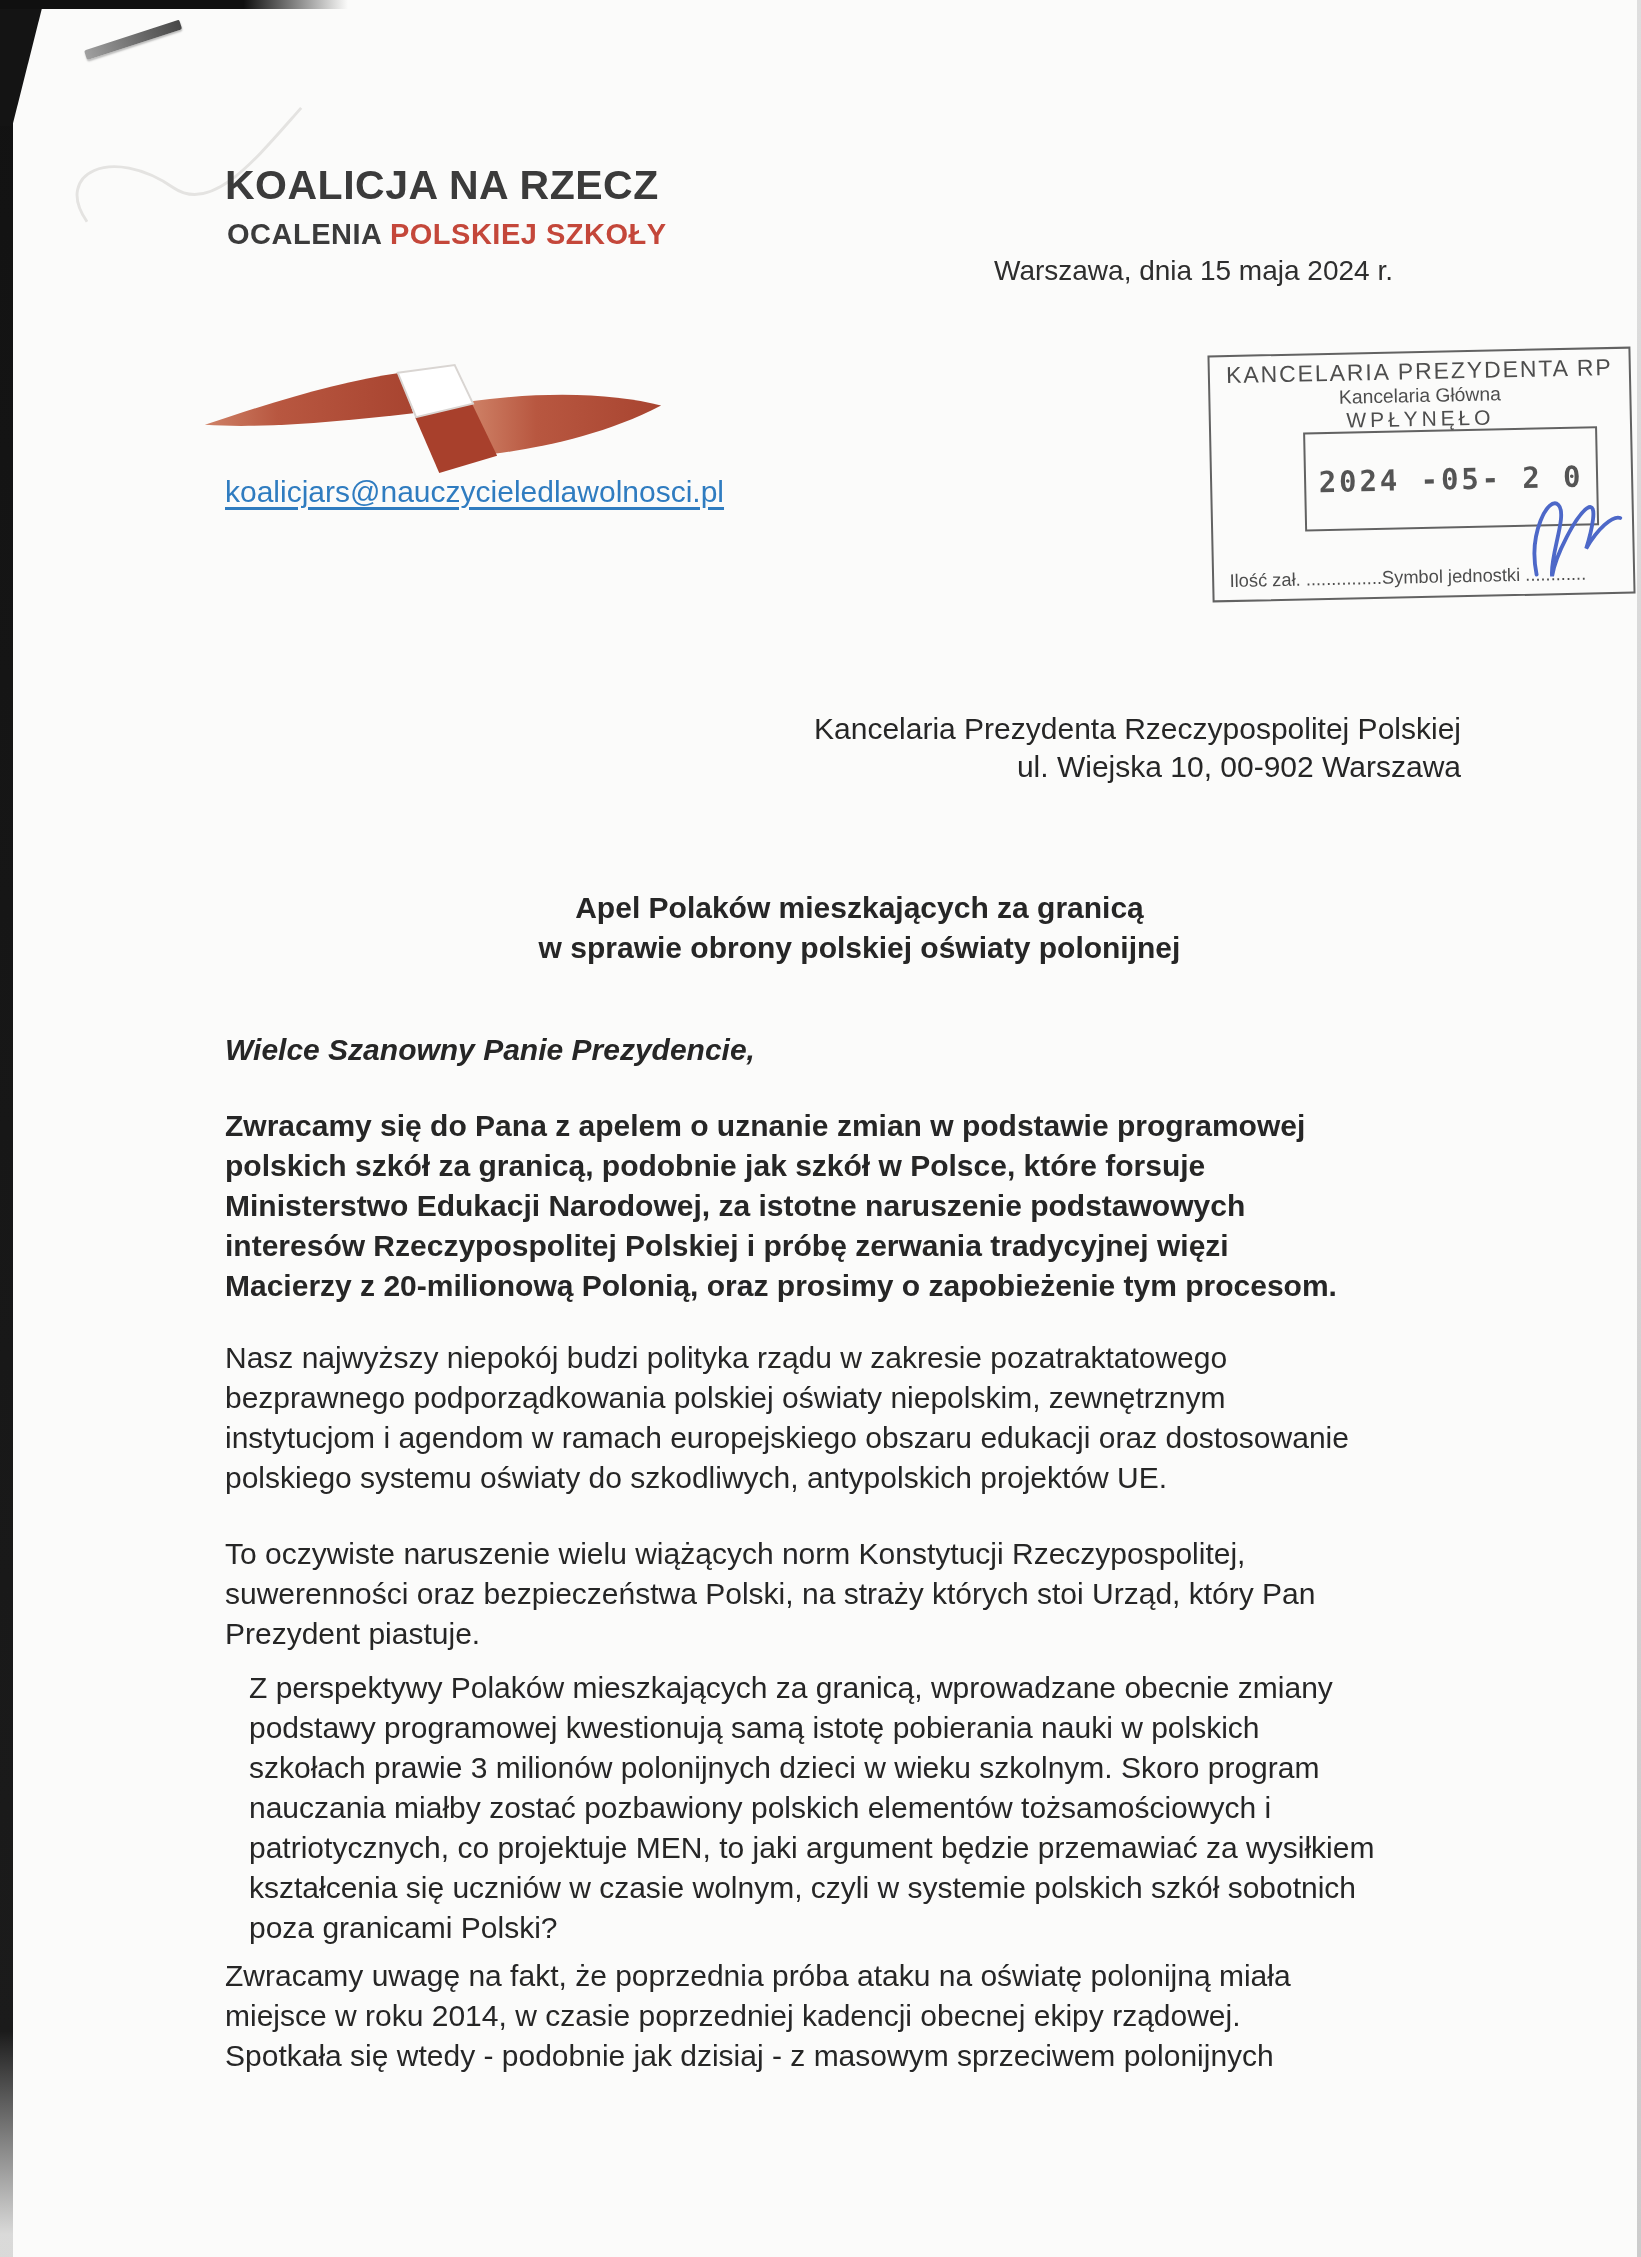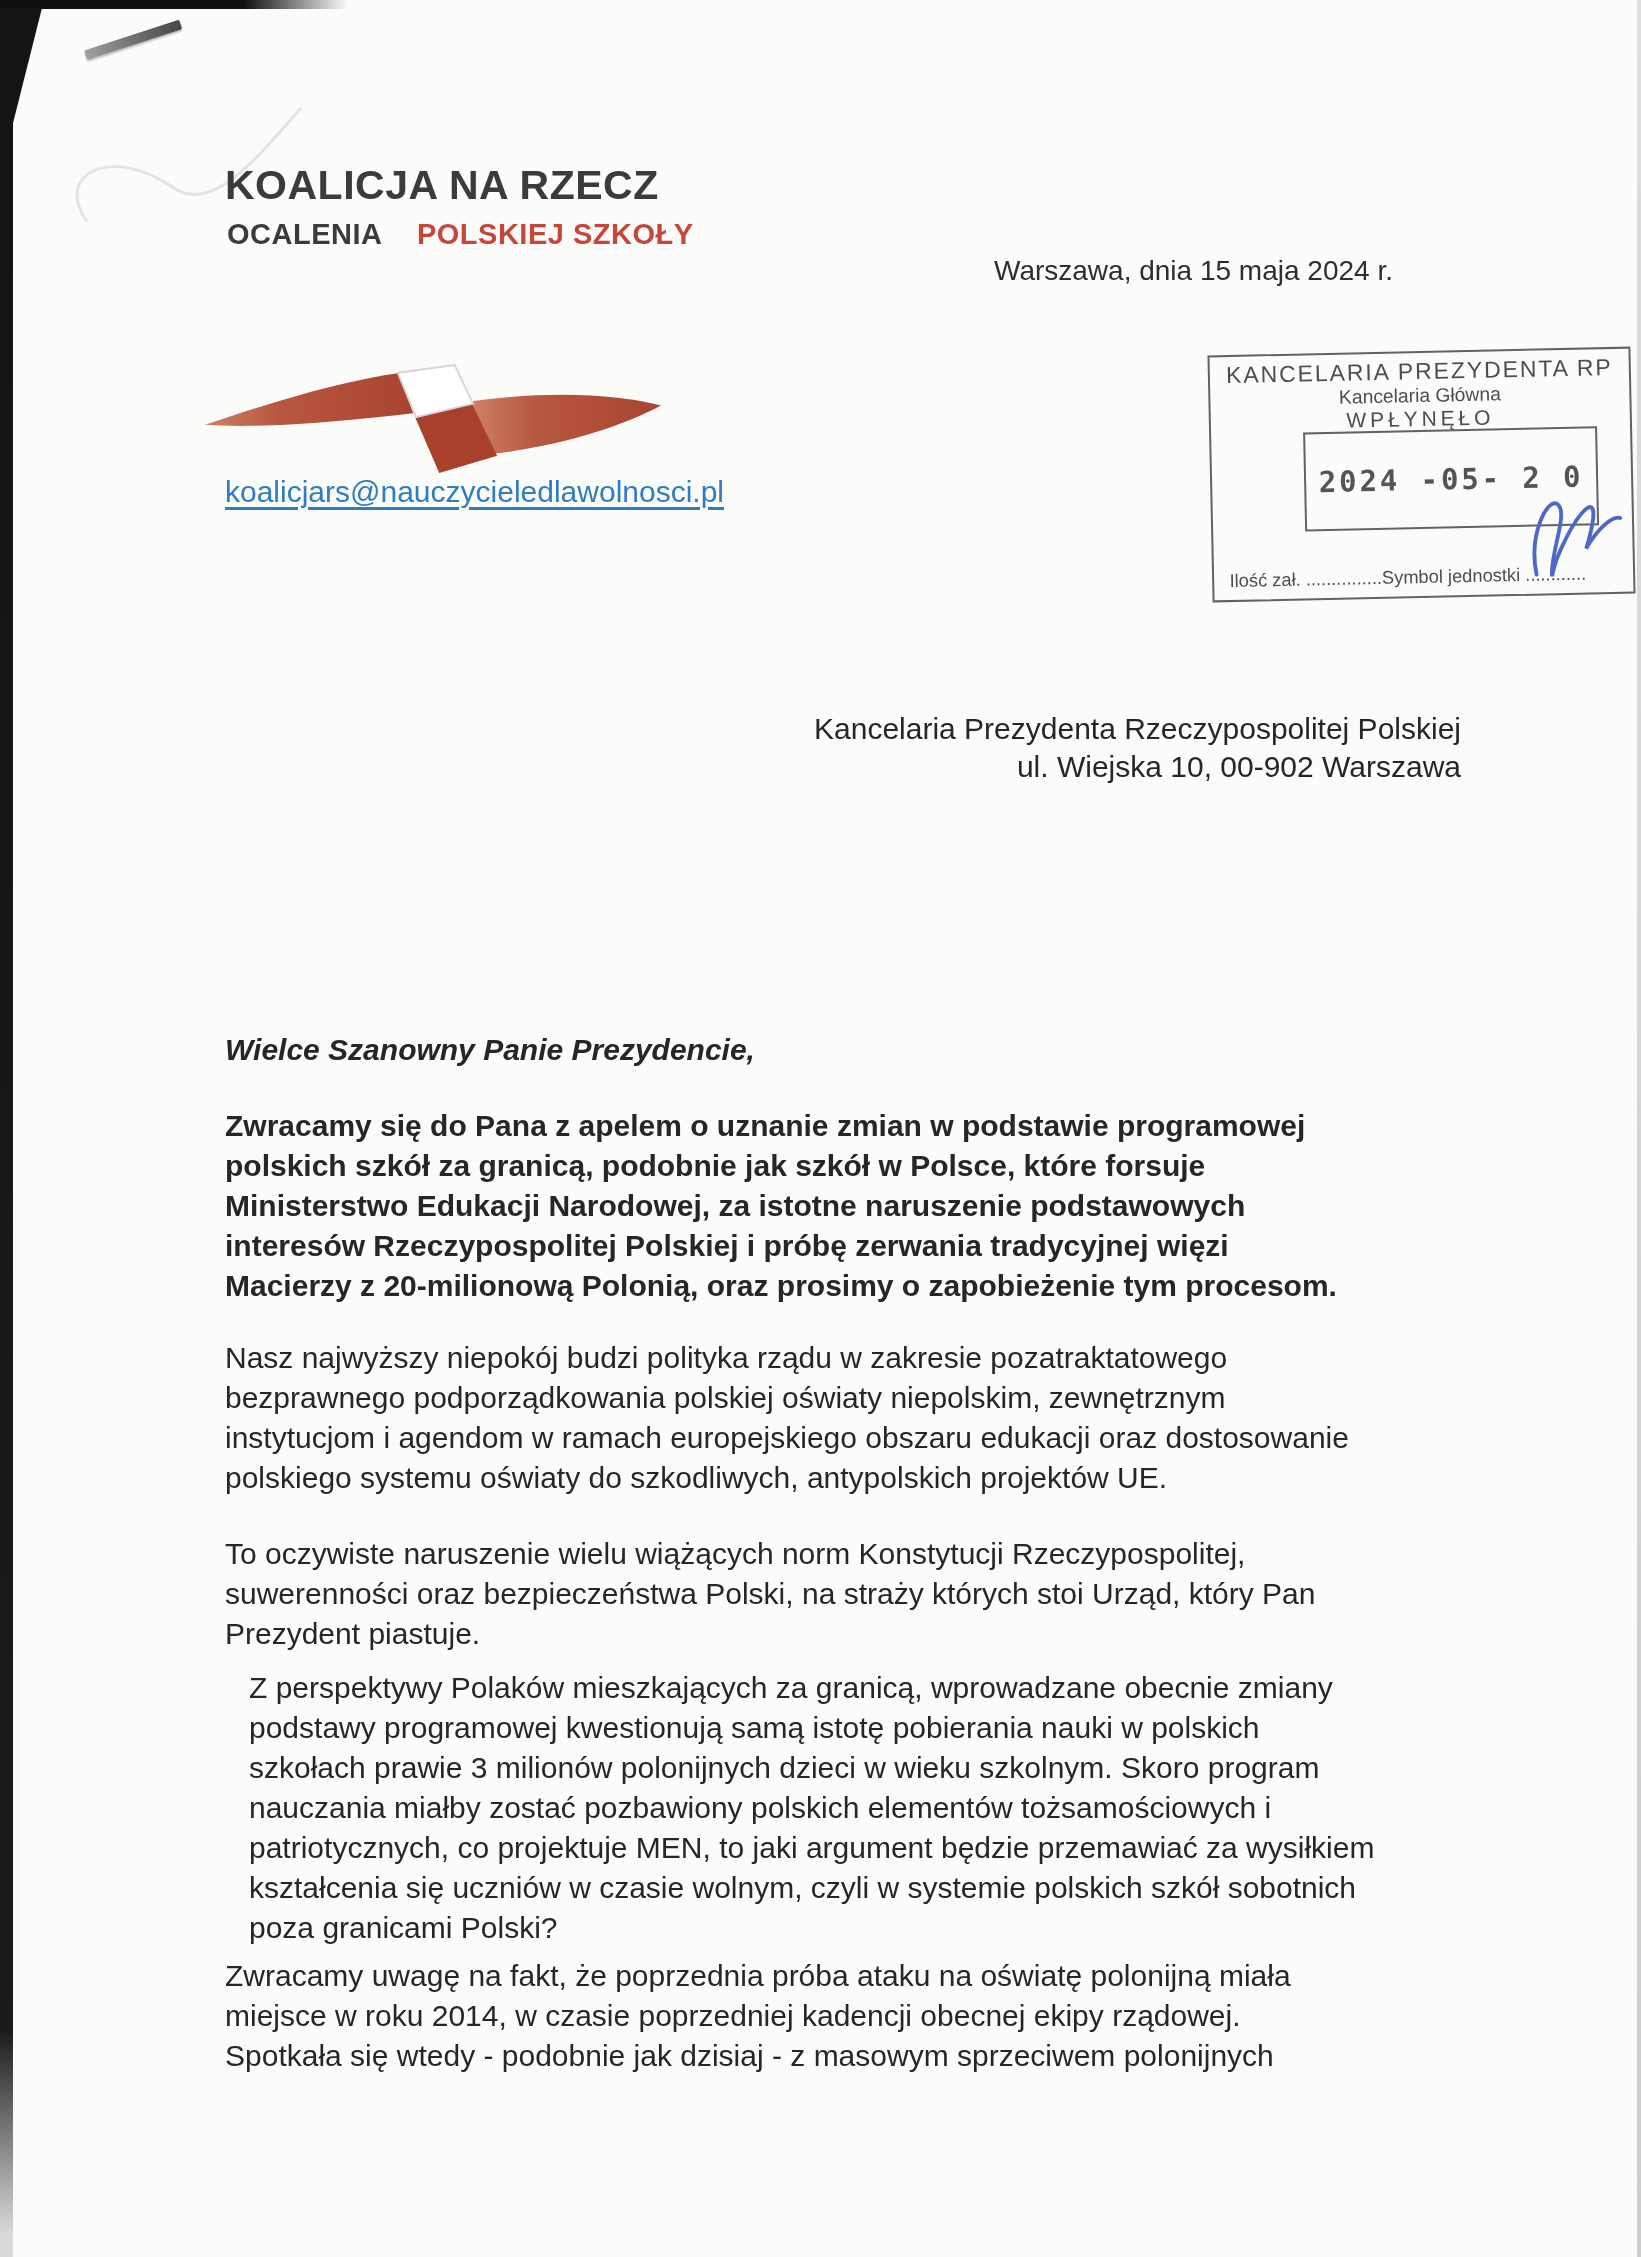--- a/index.html
+++ b/index.html
@@ -18,21 +18,21 @@
   .edge-right{right:0;top:0;width:3.9px;height:100%;
      background:linear-gradient(180deg,#dedede,#cccccc);}
   .staple{left:87px;top:50px;width:100px;height:9.7px;border-radius:1.9px;
      background:linear-gradient(90deg,#a0a0a0,#6d6d6d 55%,#474747);
      transform:rotate(-18deg);transform-origin:left bottom;box-shadow:0 1.9px 1.9px rgba(0,0,0,.25);}
 
   
   .logo-l1{left:225px;top:162px;font-size:41px;font-weight:bold;color:#3b3b3b;letter-spacing:0.5px;}
   .logo-l2{left:227px;top:218px;font-size:29px;font-weight:bold;letter-spacing:0.5px;}
   .logo-l2 .dark{color:#3b3b3b;}
-  .logo-l2 .red{color:#c4473a;margin-left:27px;}
+  .logo-l2 .red{color:#c4473a;}
   .flag-svg{left:201px;top:363px;}
   .email{left:225px;top:475px;font-size:30px;color:#2f7cc0;text-decoration:underline;
      text-underline-offset:4.8px;cursor:pointer;}
 
   .dateline{left:994px;top:255px;font-size:28px;color:#2e2e2e;}
 
   
   .stamp{left:1210px;top:351px;width:419px;height:243px;transform:rotate(-1.2deg);
      border:2.9px solid rgba(55,55,55,.78);color:rgba(62,62,62,.92);}
   .stamp-l1{margin-top:4.8px;text-align:center;font-size:23px;letter-spacing:1.9px;}
@@ -108,20 +108,22 @@
       <span>Ilość zał. ...............</span><span>Symbol jednostki ............</span>
     </div>
     <svg class="signature" width="106" height="92" viewBox="0 0 110 95">
       <path d="M14,88 C6,45 28,6 38,16 C48,26 28,68 30,90 C34,68 56,28 68,20 C80,13 72,44 66,62 C78,42 94,28 102,31" fill="none" stroke="#4d68c8" stroke-width="4" stroke-linecap="round"></path>
     </svg>
   </div>
 
   <div class="abs office prelines">Kancelaria Prezydenta Rzeczypospolitej Polskiej
 ul. Wiejska 10, 00-902 Warszawa</div>
 
+  <div class="abs title prelines">Apel Polaków mieszkających za granicą
+w sprawie obrony polskiej oświaty polonijnej</div>
 
   <div class="abs salutation">Wielce Szanowny Panie Prezydencie,</div>
 
   <div class="abs para p1 prelines">Zwracamy się do Pana z apelem o uznanie zmian w podstawie programowej
 polskich szkół za granicą, podobnie jak szkół w Polsce, które forsuje
 Ministerstwo Edukacji Narodowej, za istotne naruszenie podstawowych
 interesów Rzeczypospolitej Polskiej i próbę zerwania tradycyjnej więzi
 Macierzy z 20-milionową Polonią, oraz prosimy o zapobieżenie tym procesom.</div>
   <div class="abs para p2 prelines">Nasz najwyższy niepokój budzi polityka rządu w zakresie pozatraktatowego
 bezprawnego podporządkowania polskiej oświaty niepolskim, zewnętrznym

